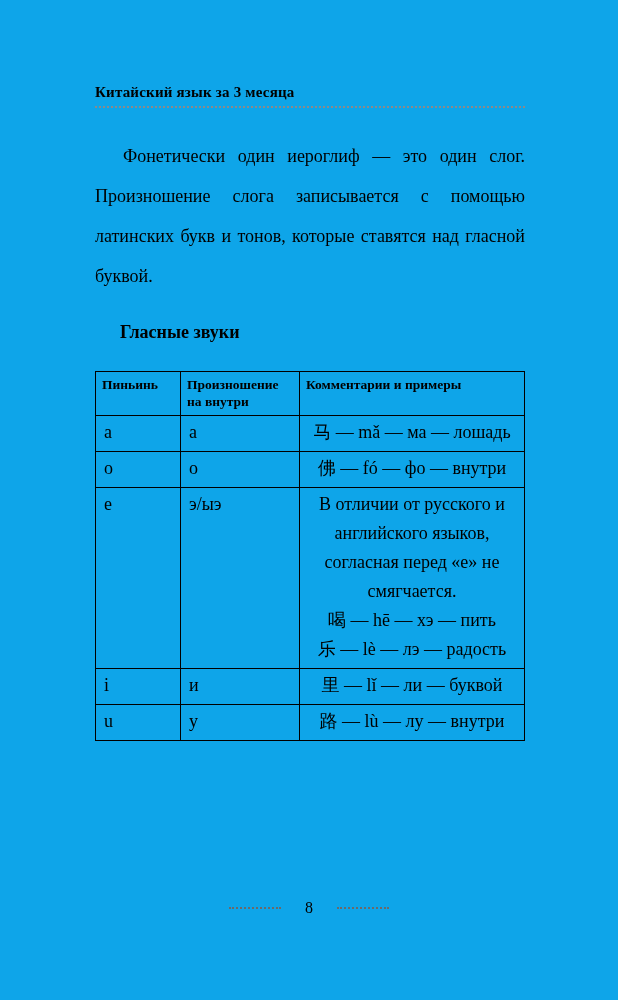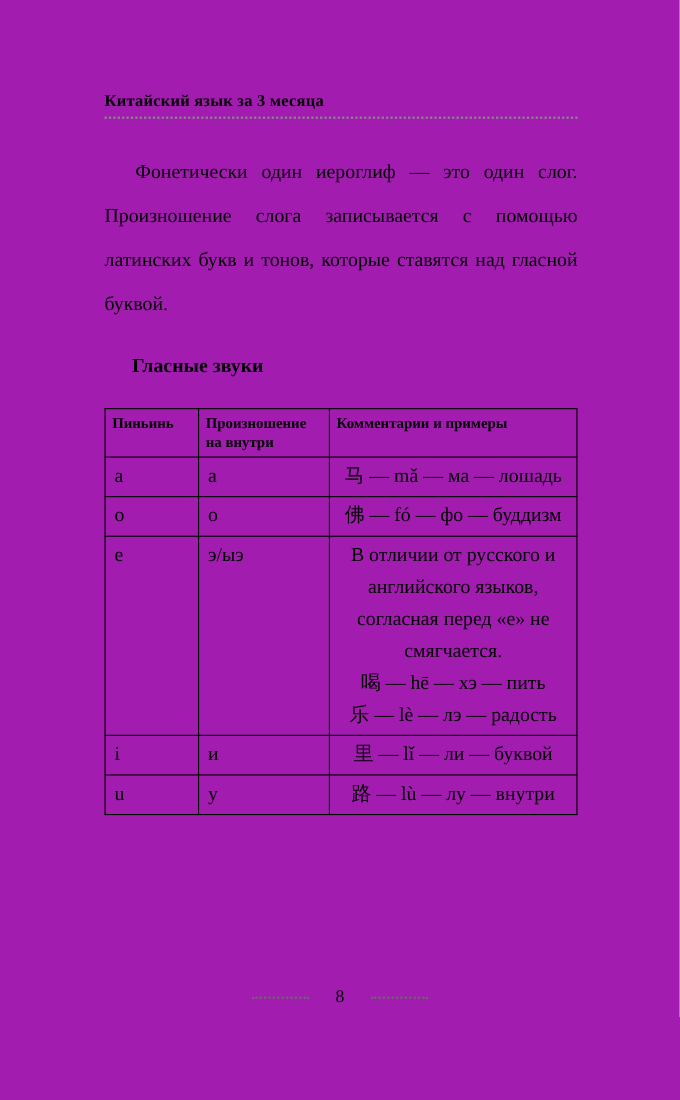--- a/index.html
+++ b/index.html
@@ -4,21 +4,21 @@
 <style>
   html, body {
     margin: 0;
     padding: 0;
     background: #ffffff;
   }
   .page {
     position: relative;
     width: 618px;
     height: 1000px;
-    background: #a21caf;
+    background: #0ea5e9;
     color: #000000;
     font-family: "Liberation Serif", serif;
     box-sizing: border-box;
     padding: 84px 93px 0 95px;
     overflow: hidden;
   }
   
   .head-title {
     font-weight: bold;
     font-size: 15px;
@@ -125,21 +125,21 @@
     </thead>
     <tbody>
       <tr>
         <td class="col-pinyin">a</td>
         <td class="col-russian">а</td>
         <td class="cell-comment">马 — mǎ — ма — лошадь</td>
       </tr>
       <tr>
         <td class="col-pinyin">o</td>
         <td class="col-russian">о</td>
-        <td class="cell-comment">佛 — fó — фо — буддизм</td>
+        <td class="cell-comment">佛 — fó — фо — внутри</td>
       </tr>
       <tr>
         <td class="col-pinyin">e</td>
         <td class="col-russian">э/ыэ</td>
         <td class="cell-comment">В отличии от русского и английского языков, согласная перед «е» не смягчается.
 喝 — hē — хэ — пить
 乐 — lè — лэ — радость</td>
       </tr>
       <tr>
         <td class="col-pinyin">i</td>

